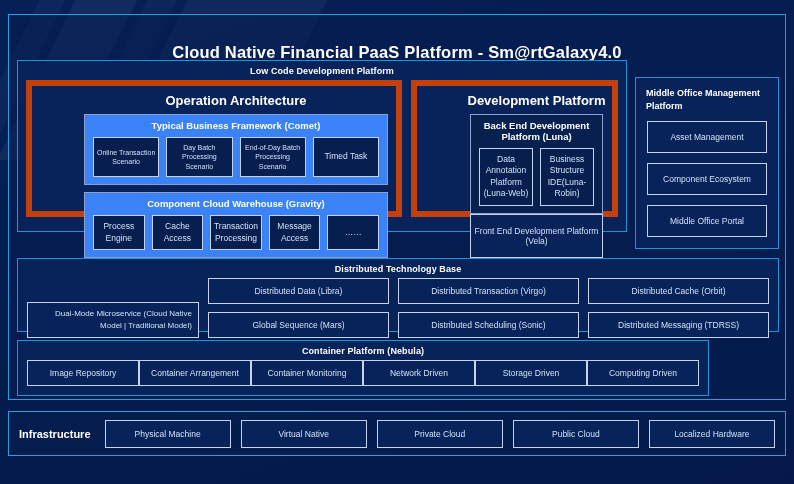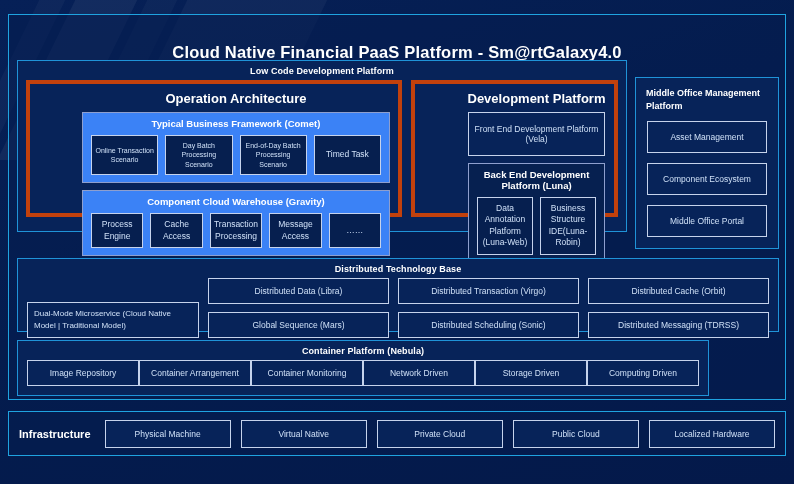--- a/index.html
+++ b/index.html
@@ -44,21 +44,21 @@
   }
   .panel-title {
     text-align: center;
     color: #ffffff;
     font-weight: bold;
     font-size: 9px;
     padding: 5px 0 4px;
     letter-spacing: .1px;
   }
   .subpanel {
-    border: 4px solid #c2410c;
+    border: 6px solid #c2410c;
     background: #072359;
     padding-left: 44px;
   }
   .subpanel-title {
     text-align: center;
     color: #ffffff;
     font-weight: bold;
     font-size: 13px;
     padding: 7px 0 6px;
   }
@@ -113,21 +113,21 @@
 
   
   .dtb-body { display: flex; gap: 9px; padding: 0 9px 9px; }
   .dtb-left {
     width: 172px;
     border: 1px solid #c6d3ec;
     background: #072359;
     color: #cfe0f7;
     font-size: 8px;
     line-height: 1.55;
-    text-align: left;
+    text-align: right;
     display: flex;
     align-items: center;
     justify-content: center;
     padding: 4px 6px;
     margin-top: 24px;
   }
   .dtb-right { flex: 1; display: flex; gap: 9px; }
   .dtb-col { flex: 1; display: flex; flex-direction: column; gap: 8px; }
   .dtb-cell {
     border: 1px solid #c6d3ec;
@@ -228,30 +228,30 @@
               <div class="chip big tall">Message Access</div>
               <div class="chip big tall">……</div>
             </div>
           </div>
         </div>
 
         <div class="subpanel" style="flex:1; display:flex; flex-direction:column;">
           <div class="subpanel-title">Development Platform</div>
 
           <div style="padding:0 9px 8px;">
-            <div style="border:1px solid #c6d3ec; background:#072359; color:#cfe0f7; font-size:8.5px;
-                        text-align:center; padding:11px 2px; margin-bottom:7px;">Front End Development Platform (Vela)</div>
-
             <div style="border:1px solid #8e9fce; background:#062050; padding:0 0 7px;">
               <div class="group-title">Back End Development Platform (Luna)</div>
               <div class="chips">
                 <div class="chip big tall">Data Annotation Platform (Luna-Web)</div>
                 <div class="chip big tall">Business Structure IDE(Luna-Robin)</div>
               </div>
             </div>
+
+            <div style="border:1px solid #c6d3ec; background:#072359; color:#cfe0f7; font-size:8.5px;
+                        text-align:center; padding:11px 2px; margin-bottom:7px;">Front End Development Platform (Vela)</div>
           </div>
         </div>
 
       </div>
     </div>
 
     <div class="panel" style="position:absolute; left:626px; top:62px; width:144px; height:172px;">
       <div class="mo-title">Middle Office Management Platform</div>
       <div class="mo-items">
         <div class="mo-item">Asset Management</div>

